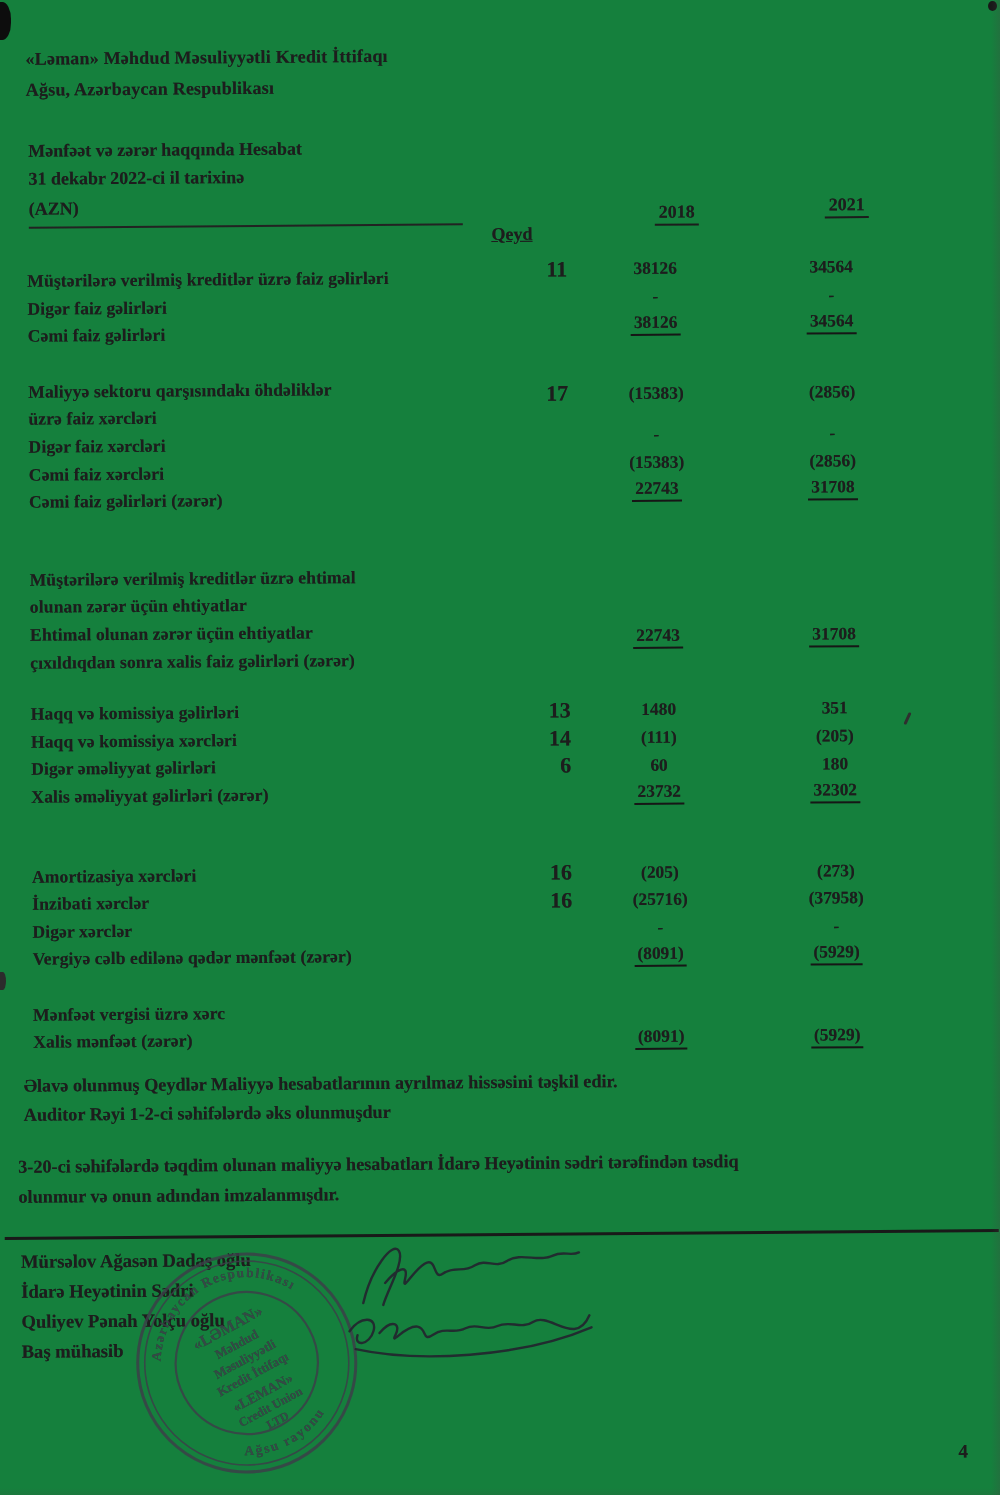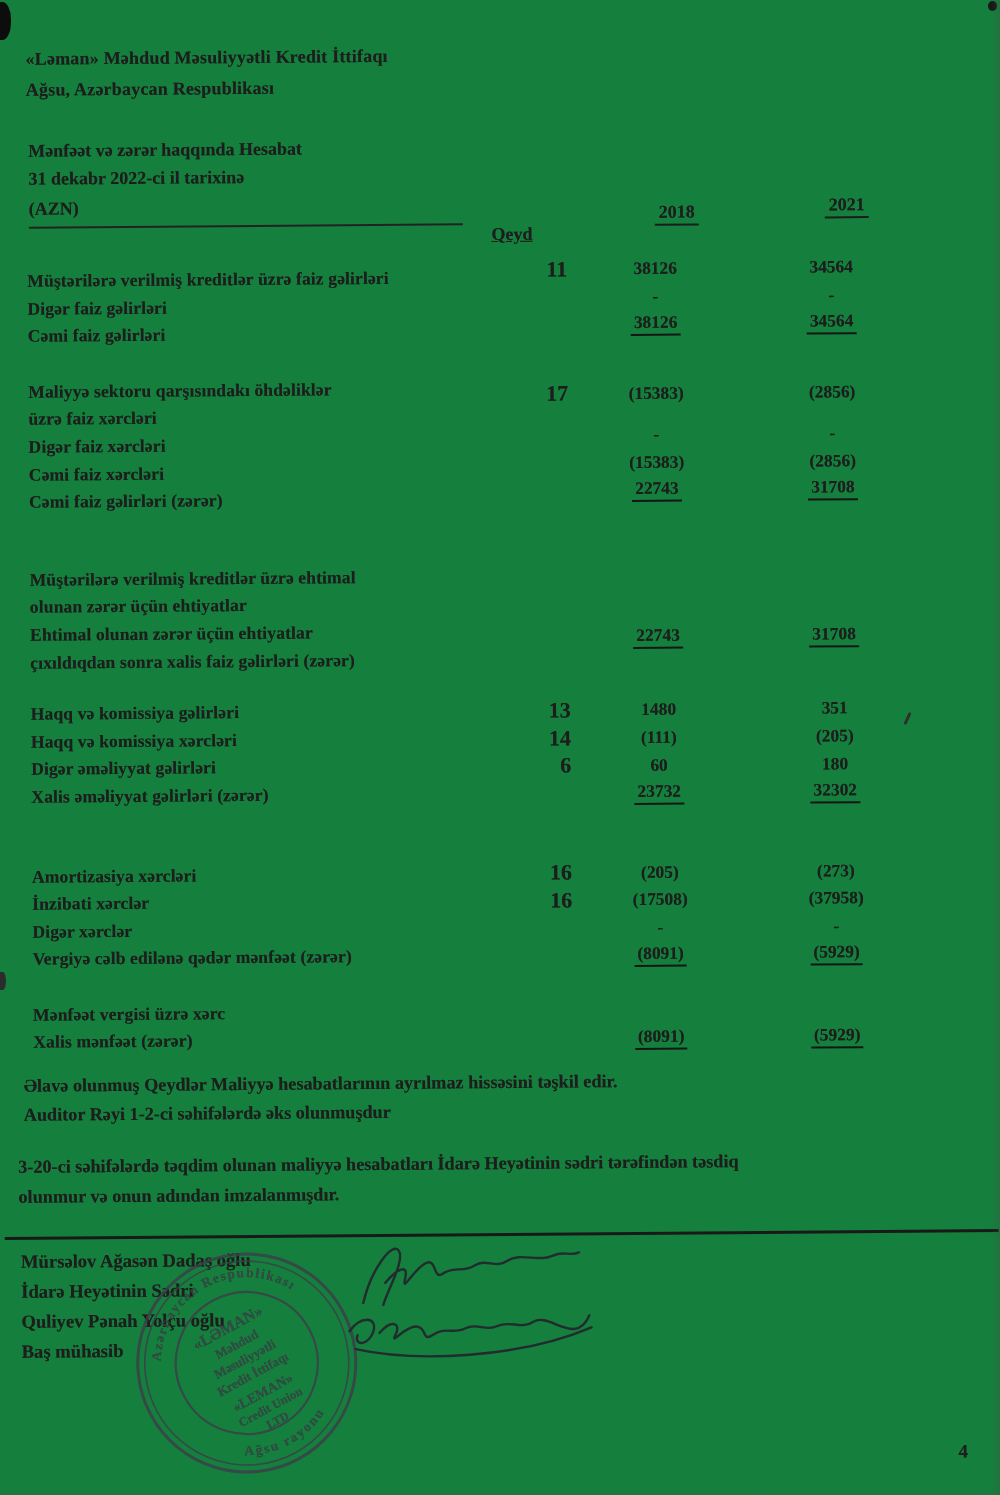--- a/index.html
+++ b/index.html
@@ -163,21 +163,21 @@
         <div class="row-spacer sp-xl"></div>
         <div class="t-row">
     <div class="c-label">Amortizasiya xərcləri</div>
     <div class="c-note">16</div>
     <div class="c-val"><span class="val">(205)</span></div>
     <div class="c-val"><span class="val">(273)</span></div>
   </div>
         <div class="t-row">
     <div class="c-label">İnzibati xərclər</div>
     <div class="c-note">16</div>
-    <div class="c-val"><span class="val">(17508)</span></div>
+    <div class="c-val"><span class="val">(25716)</span></div>
     <div class="c-val"><span class="val">(37958)</span></div>
   </div>
         <div class="t-row">
     <div class="c-label">Digər xərclər</div>
     <div class="c-note"></div>
     <div class="c-val"><span class="val">-</span></div>
     <div class="c-val"><span class="val">-</span></div>
   </div>
         <div class="t-row">
     <div class="c-label">Vergiyə cəlb edilənə qədər mənfəət (zərər)</div>

